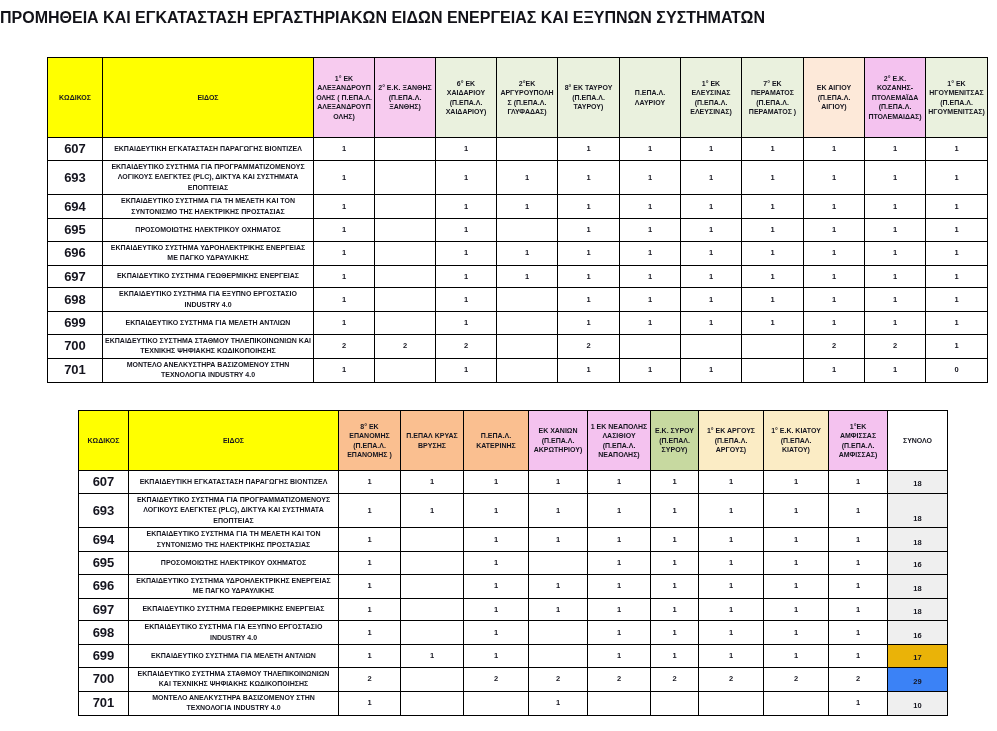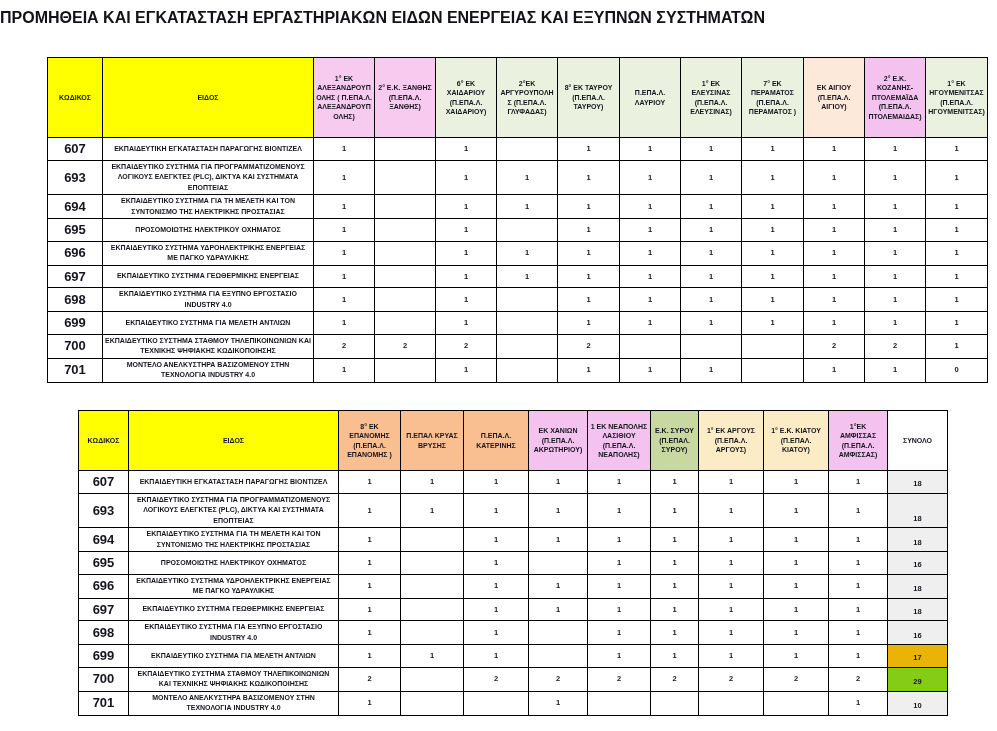--- a/index.html
+++ b/index.html
@@ -396,21 +396,21 @@
         <td class="item-cell">ΕΚΠΑΙΔΕΥΤΙΚΟ ΣΥΣΤΗΜΑ ΣΤΑΘΜΟΥ ΤΗΛΕΠΙΚΟΙΝΩΝΙΩΝ ΚΑΙ  ΤΕΧΝΙΚΗΣ ΨΗΦΙΑΚΗΣ ΚΩΔΙΚΟΠΟΙΗΣΗΣ</td>
         <td class="qty-cell">2</td>
         <td class="qty-cell"></td>
         <td class="qty-cell">2</td>
         <td class="qty-cell">2</td>
         <td class="qty-cell">2</td>
         <td class="qty-cell">2</td>
         <td class="qty-cell">2</td>
         <td class="qty-cell">2</td>
         <td class="qty-cell">2</td>
-        <td class="total-cell" style="background: #84cc16;">29</td>
+        <td class="total-cell" style="background: #3b82f6;">29</td>
       </tr>
       <tr>
         <td class="code-cell">701</td>
         <td class="item-cell">ΜΟΝΤΕΛΟ ΑΝΕΛΚΥΣΤΗΡΑ ΒΑΣΙΖΟΜΕΝΟΥ ΣΤΗΝ ΤΕΧΝΟΛΟΓΙΑ INDUSTRY 4.0</td>
         <td class="qty-cell">1</td>
         <td class="qty-cell"></td>
         <td class="qty-cell"></td>
         <td class="qty-cell">1</td>
         <td class="qty-cell"></td>
         <td class="qty-cell"></td>

